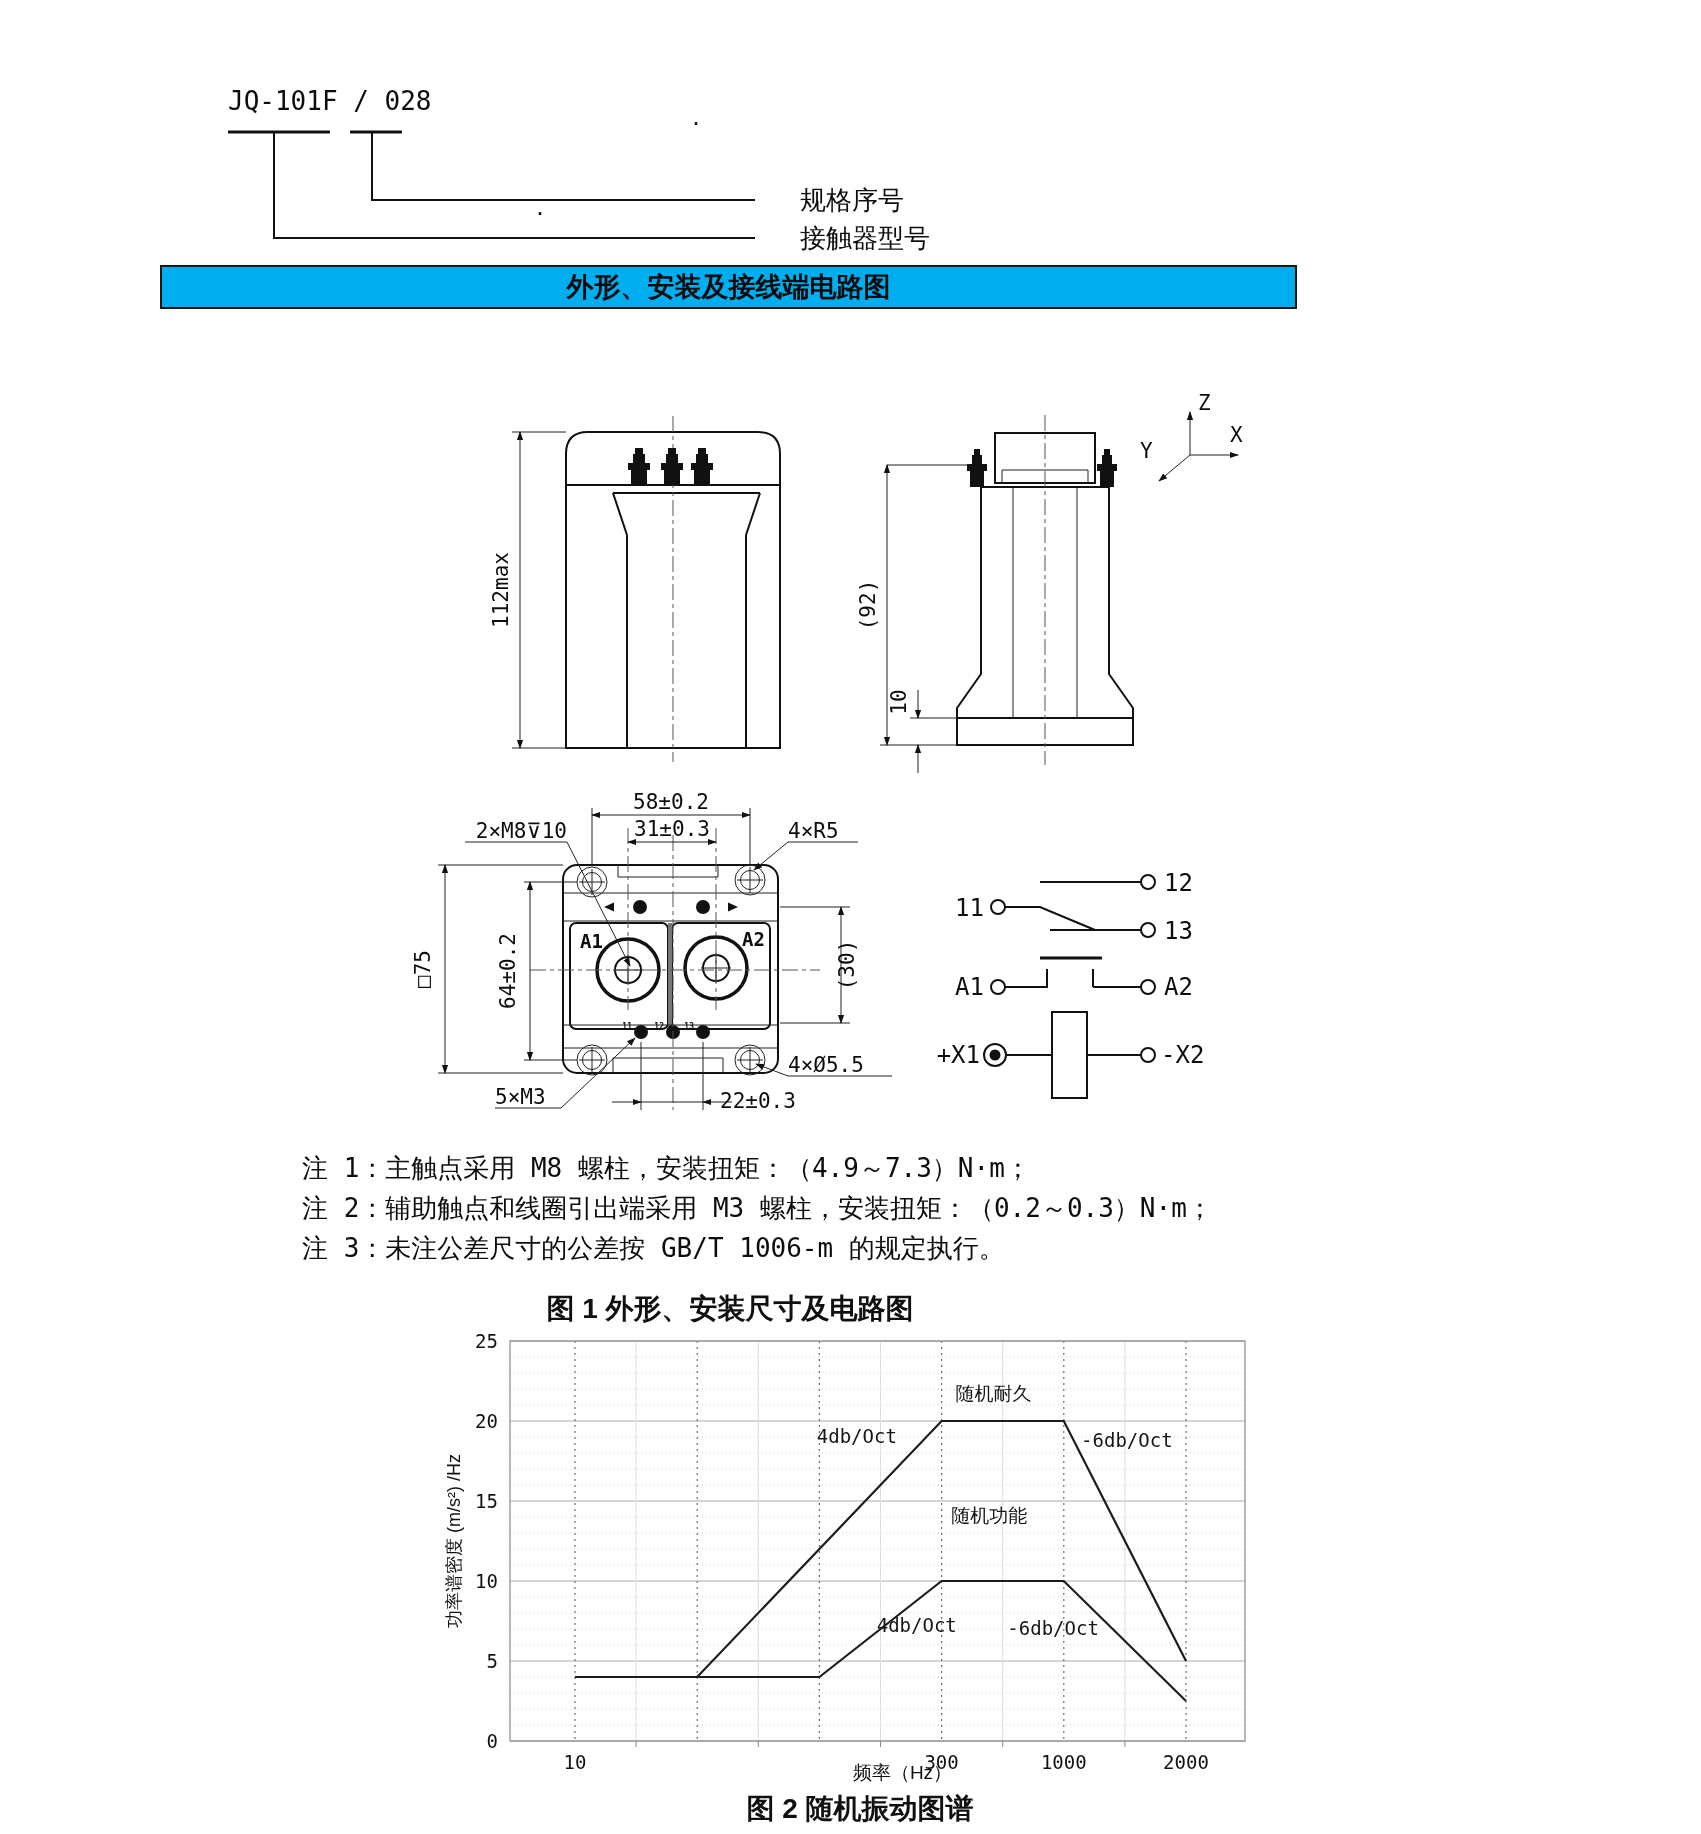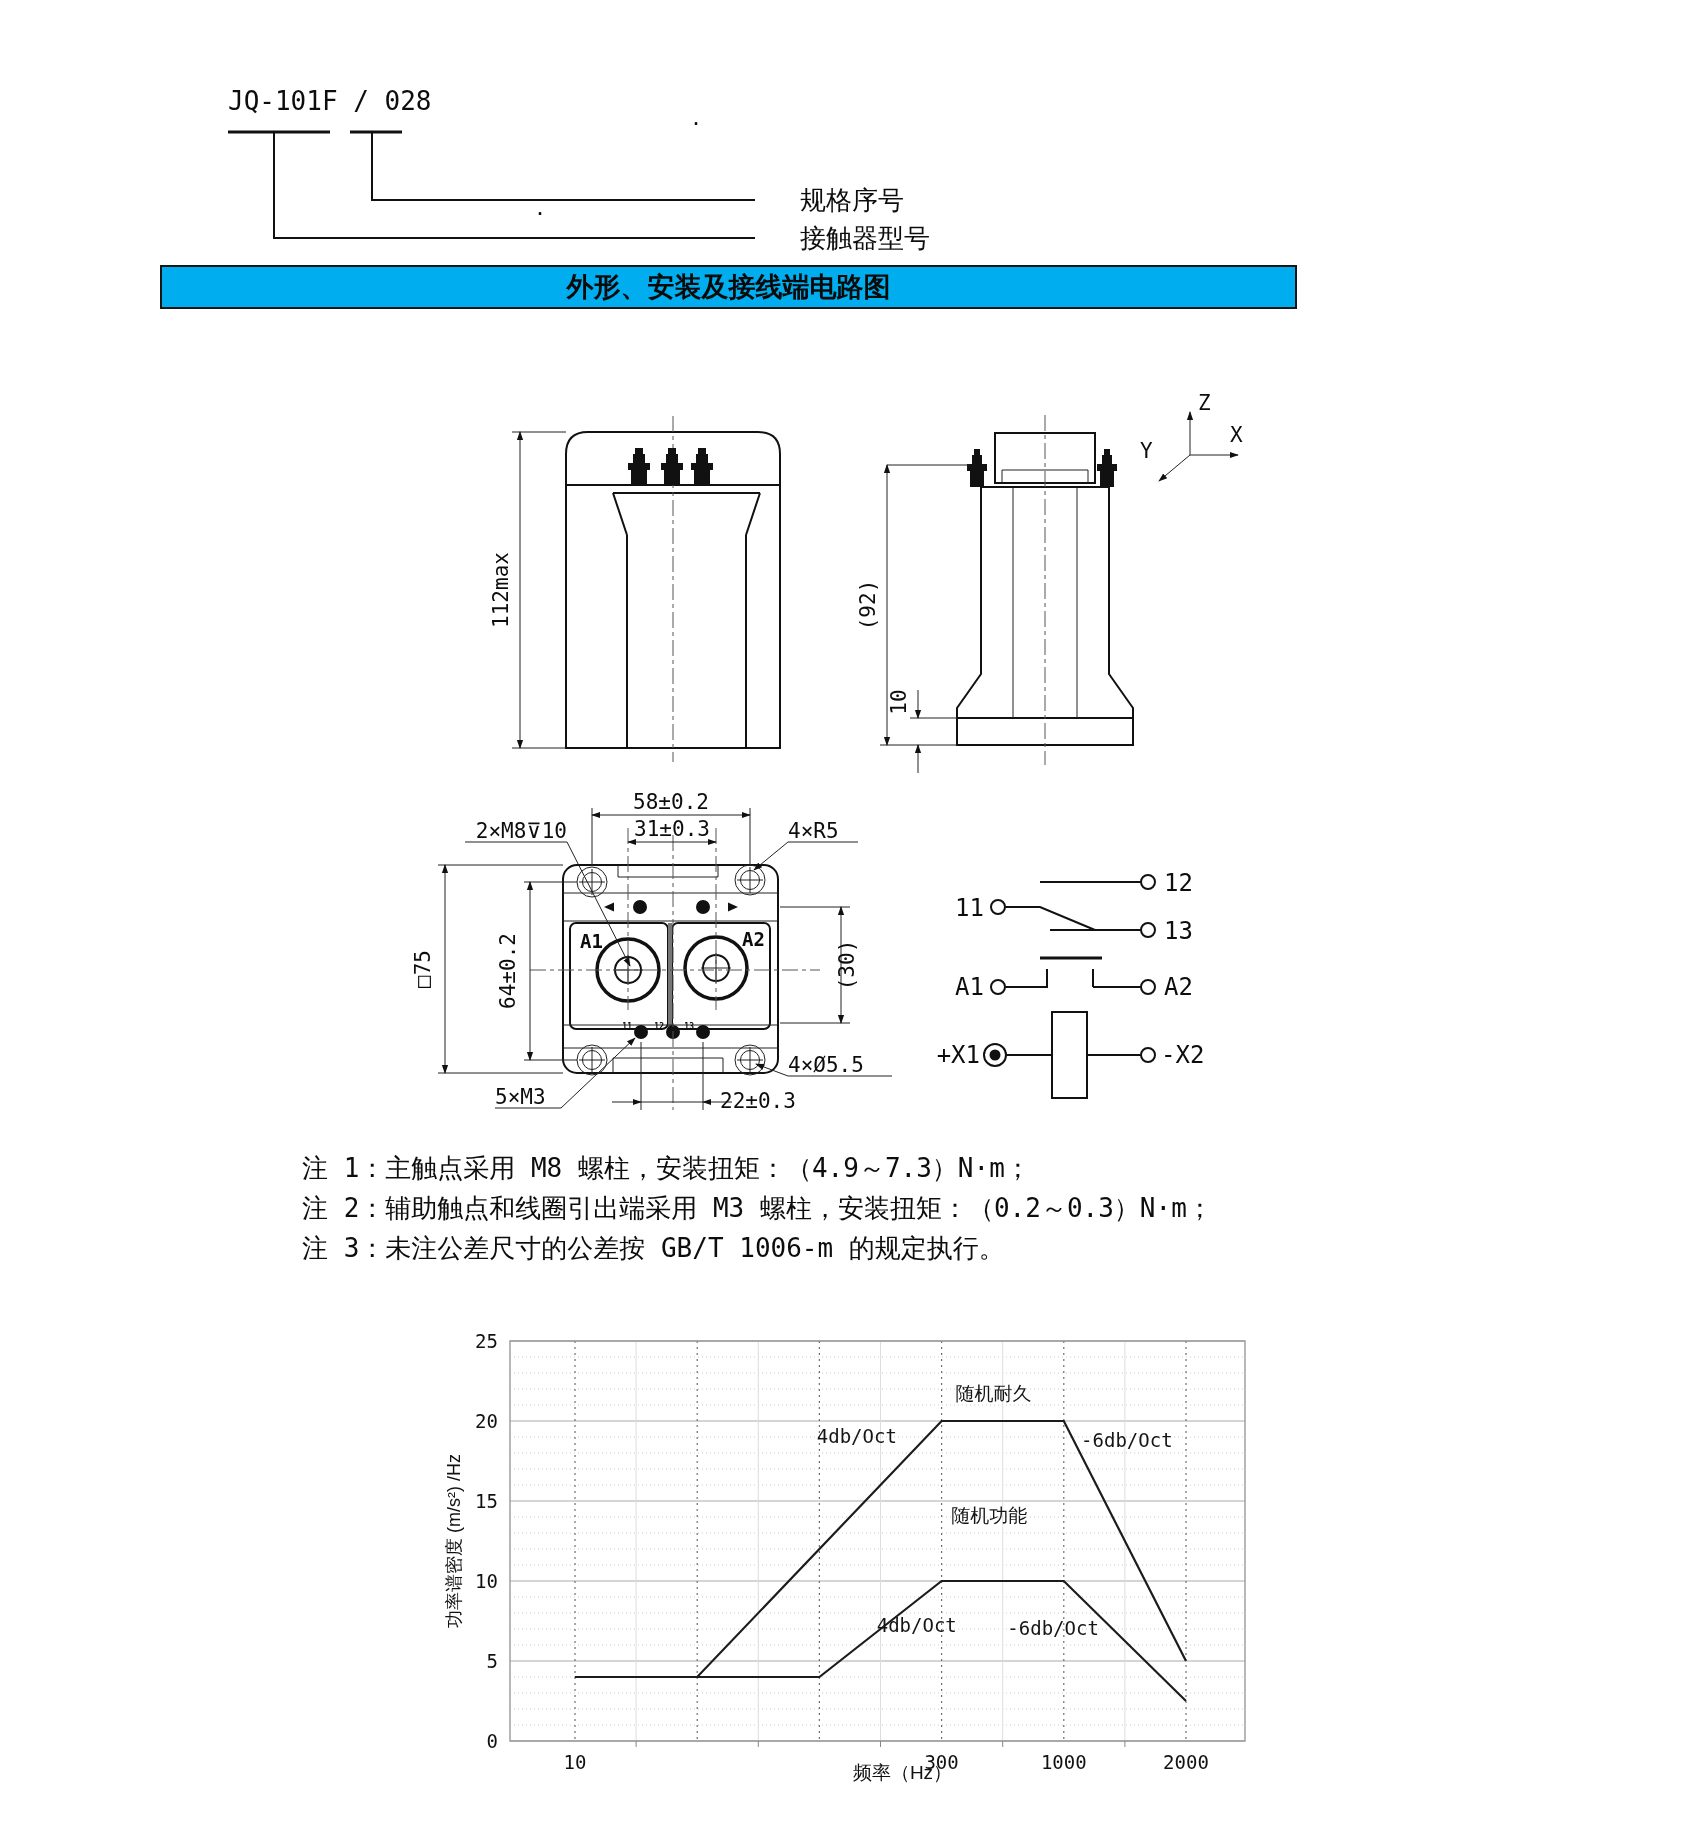--- a/index.html
+++ b/index.html
@@ -265,20 +265,21 @@
       <text class="dimbig" x="221" y="213">-X2</text>
     </g>
   </svg>
 
   <div class="notes">
     <div>注 1：主触点采用 M8 螺柱，安装扭矩：（4.9～7.3）N·m；</div>
     <div>注 2：辅助触点和线圈引出端采用 M3 螺柱，安装扭矩：（0.2～0.3）N·m；</div>
     <div>注 3：未注公差尺寸的公差按 GB/T 1006-m 的规定执行。</div>
   </div>
 
+  <div class="caption" style="left:430px;top:1290px;width:600px;">图 1 外形、安装尺寸及电路图</div>
 
   <svg style="left:430px;top:1326px;" width="840" height="470" viewBox="0 0 840 470">
       <g>
         <line x1="80" y1="399" x2="815" y2="399" stroke="#cccccc" stroke-width="1" stroke-dasharray="1 3"></line>
         <line x1="80" y1="383" x2="815" y2="383" stroke="#cccccc" stroke-width="1" stroke-dasharray="1 3"></line>
         <line x1="80" y1="367" x2="815" y2="367" stroke="#cccccc" stroke-width="1" stroke-dasharray="1 3"></line>
         <line x1="80" y1="351" x2="815" y2="351" stroke="#cccccc" stroke-width="1" stroke-dasharray="1 3"></line>
         <line x1="80" y1="319" x2="815" y2="319" stroke="#cccccc" stroke-width="1" stroke-dasharray="1 3"></line>
         <line x1="80" y1="303" x2="815" y2="303" stroke="#cccccc" stroke-width="1" stroke-dasharray="1 3"></line>
         <line x1="80" y1="287" x2="815" y2="287" stroke="#cccccc" stroke-width="1" stroke-dasharray="1 3"></line>
@@ -340,13 +341,14 @@
       <g>
         <text x="563.447426287301" y="74.19999999999999" text-anchor="middle" fill="#151515" style="font:19px &quot;DejaVu Sans Mono&quot;,&quot;Liberation Sans&quot;,sans-serif">随机耐久</text>
         <text x="426.82622191579514" y="117.39999999999998" text-anchor="middle" fill="#151515" style="font:19px &quot;DejaVu Sans Mono&quot;,&quot;Liberation Sans&quot;,sans-serif">4db/Oct</text>
         <text x="696.8570509638478" y="120.60000000000002" text-anchor="middle" fill="#151515" style="font:19px &quot;DejaVu Sans Mono&quot;,&quot;Liberation Sans&quot;,sans-serif">-6db/Oct</text>
         <text x="559.304103686947" y="195.80000000000004" text-anchor="middle" fill="#151515" style="font:19px &quot;DejaVu Sans Mono&quot;,&quot;Liberation Sans&quot;,sans-serif">随机功能</text>
         <text x="486.77946754113344" y="306.2" text-anchor="middle" fill="#151515" style="font:19px &quot;DejaVu Sans Mono&quot;,&quot;Liberation Sans&quot;,sans-serif">4db/Oct</text>
         <text x="623.1061911638487" y="309.4" text-anchor="middle" fill="#151515" style="font:19px &quot;DejaVu Sans Mono&quot;,&quot;Liberation Sans&quot;,sans-serif">-6db/Oct</text>
       </g>
     </svg>
 
+  <div class="caption" style="left:560px;top:1790px;width:600px;">图 2 随机振动图谱</div>
 </div>
 
 </body></html>

